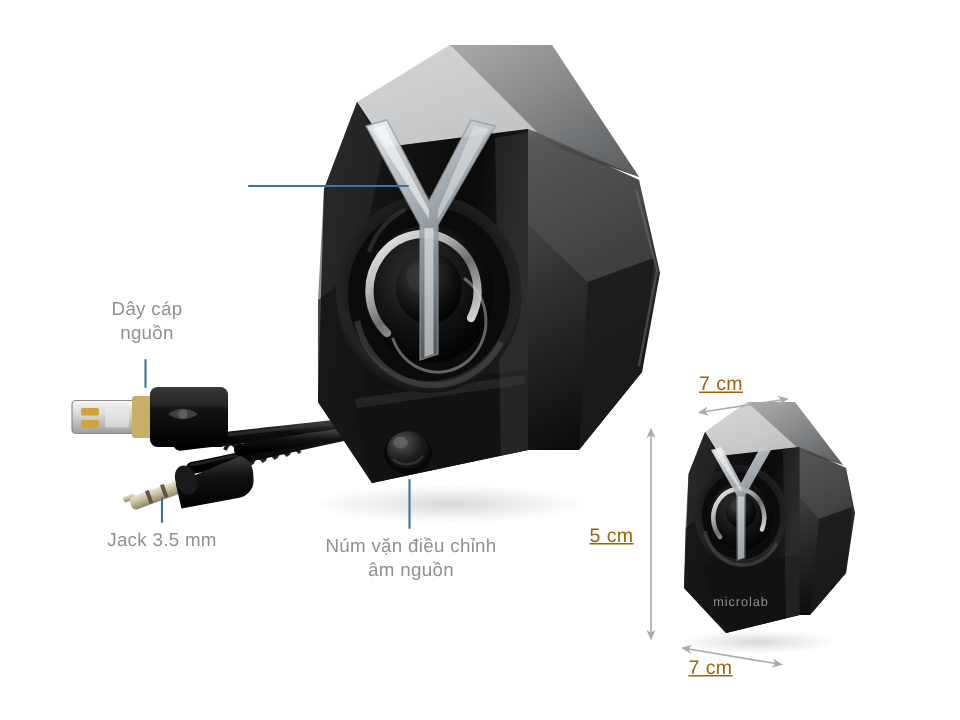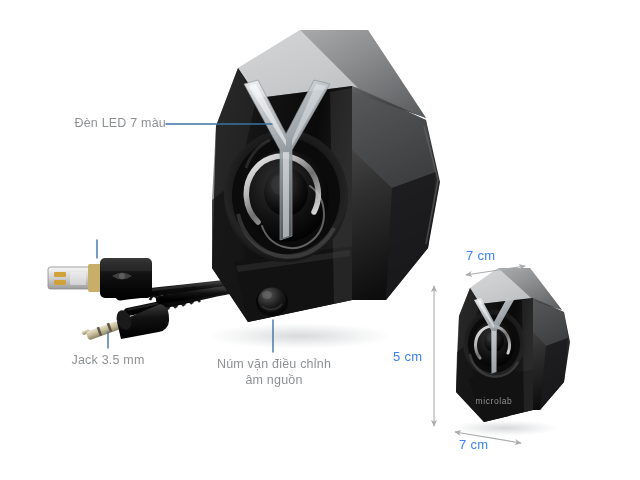--- a/index.html
+++ b/index.html
@@ -16,23 +16,24 @@
     color:#8e9193;
     font-size:12.5px;
     line-height:16px;
     letter-spacing:.2px;
     white-space:pre-line;
     text-align:center;
   }
   .lbl.right{text-align:right;}
   .dim{
     position:absolute;
-    color:#3b82f6;
+    color:#a16207;
     font-size:13px;
     letter-spacing:.3px;
+    text-decoration:underline;
   }
   svg{position:absolute;left:0;top:0;overflow:visible;}
   .svgmain{width:640px;height:480px;}
 </style>
 </head>
 <body>
 
 <div class="stage">
 
   <svg class="svgmain" viewBox="0 0 640 480">
@@ -276,22 +277,23 @@
         <path d="M10 1 L1 5 L10 9 L7.4 5 Z" fill="#a9acae"></path>
       </marker>
     </defs>
     <g stroke="#a9acae" stroke-width="1.1" fill="none">
       <line x1="466" y1="275" x2="525" y2="266" marker-start="url(#arrStart)" marker-end="url(#arrEnd)"></line>
       <line x1="434" y1="286" x2="434" y2="426" marker-start="url(#arrStart)" marker-end="url(#arrEnd)"></line>
       <line x1="455" y1="432" x2="521" y2="443" marker-start="url(#arrStart)" marker-end="url(#arrEnd)"></line>
     </g>
   </svg>
 
-  <div class="lbl right" style="left:0px;top:115px;width:166px;padding-right:12px;">Đèn LED 7 màu</div>
-
+
+  <div class="lbl" style="left:38px;top:198px;width:120px;">Dây cáp
+nguồn</div>
 
   <div class="lbl" style="left:48px;top:352px;width:120px;">Jack 3.5 mm</div>
 
   <div class="lbl" style="left:185px;top:356px;width:178px;">Núm vặn điều chỉnh
 âm nguồn</div>
 
   <div class="dim" style="left:466px;top:248px;">7 cm</div>
 
   <div class="dim" style="left:393px;top:349px;">5 cm</div>
 

